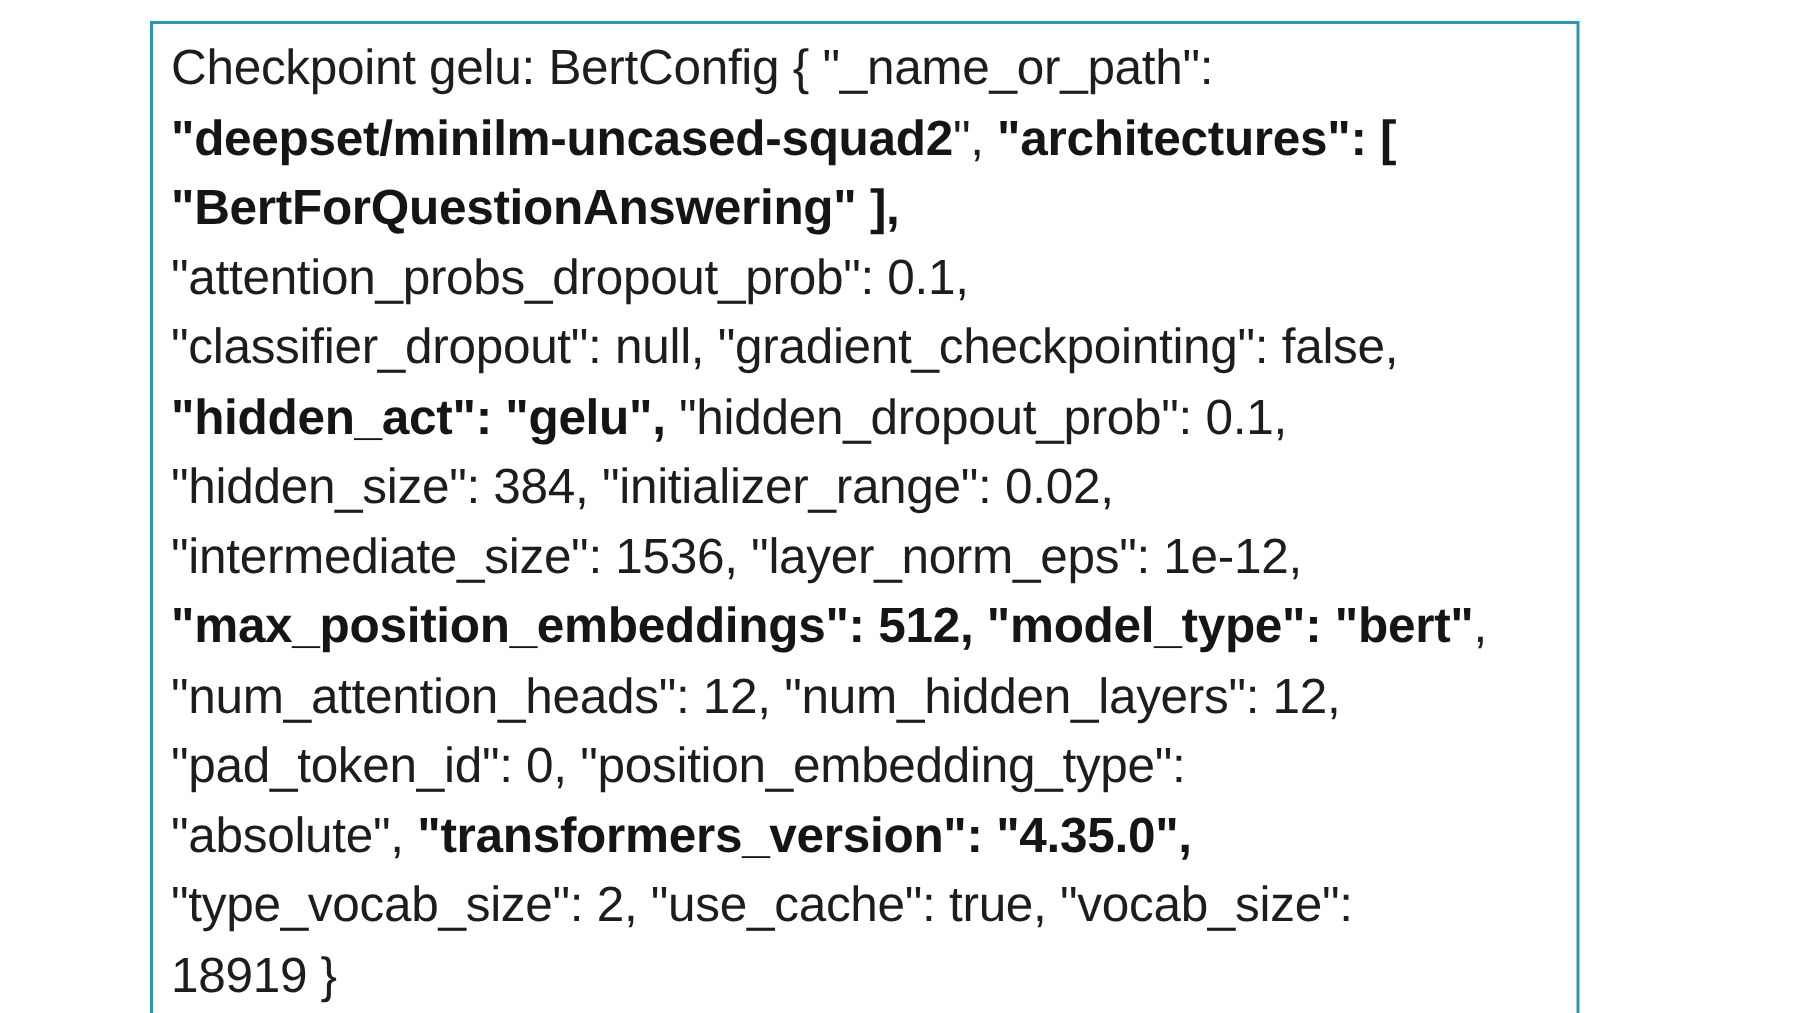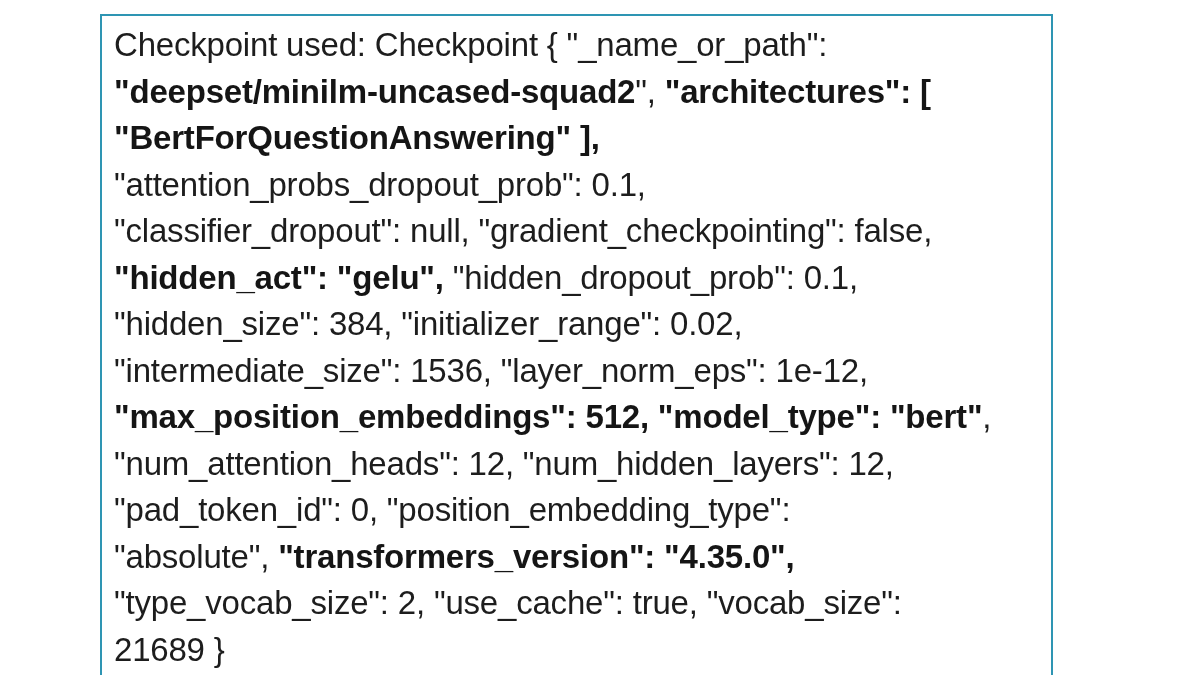--- a/index.html
+++ b/index.html
@@ -32,28 +32,28 @@
   .config-text strong {
     font-weight: 700;
     color: #151515;
   }
 </style>
 </head>
 <body>
 
 <div class="config-box">
   <div class="config-text">
-      <div class="line"><span>Checkpoint used: Checkpoint { "_name_or_path":</span></div>
+      <div class="line"><span>Checkpoint gelu: BertConfig { "_name_or_path":</span></div>
       <div class="line"><strong>"deepset/minilm-uncased-squad2</strong><span>", </span><strong>"architectures": [</strong></div>
       <div class="line"><strong>"BertForQuestionAnswering" ],</strong></div>
       <div class="line"><span>"attention_probs_dropout_prob": 0.1,</span></div>
       <div class="line"><span>"classifier_dropout": null, "gradient_checkpointing": false,</span></div>
       <div class="line"><strong>"hidden_act": "gelu",</strong><span> "hidden_dropout_prob": 0.1,</span></div>
       <div class="line"><span>"hidden_size": 384, "initializer_range": 0.02,</span></div>
       <div class="line"><span>"intermediate_size": 1536, "layer_norm_eps": 1e-12,</span></div>
       <div class="line"><strong>"max_position_embeddings": 512, "model_type": "bert"</strong><span>,</span></div>
       <div class="line"><span>"num_attention_heads": 12, "num_hidden_layers": 12,</span></div>
       <div class="line"><span>"pad_token_id": 0, "position_embedding_type":</span></div>
       <div class="line"><span>"absolute", </span><strong>"transformers_version": "4.35.0",</strong></div>
       <div class="line"><span>"type_vocab_size": 2, "use_cache": true, "vocab_size":</span></div>
-      <div class="line"><span>21689 }</span></div>
+      <div class="line"><span>18919 }</span></div>
     </div>
 </div>
 
 </body></html>

